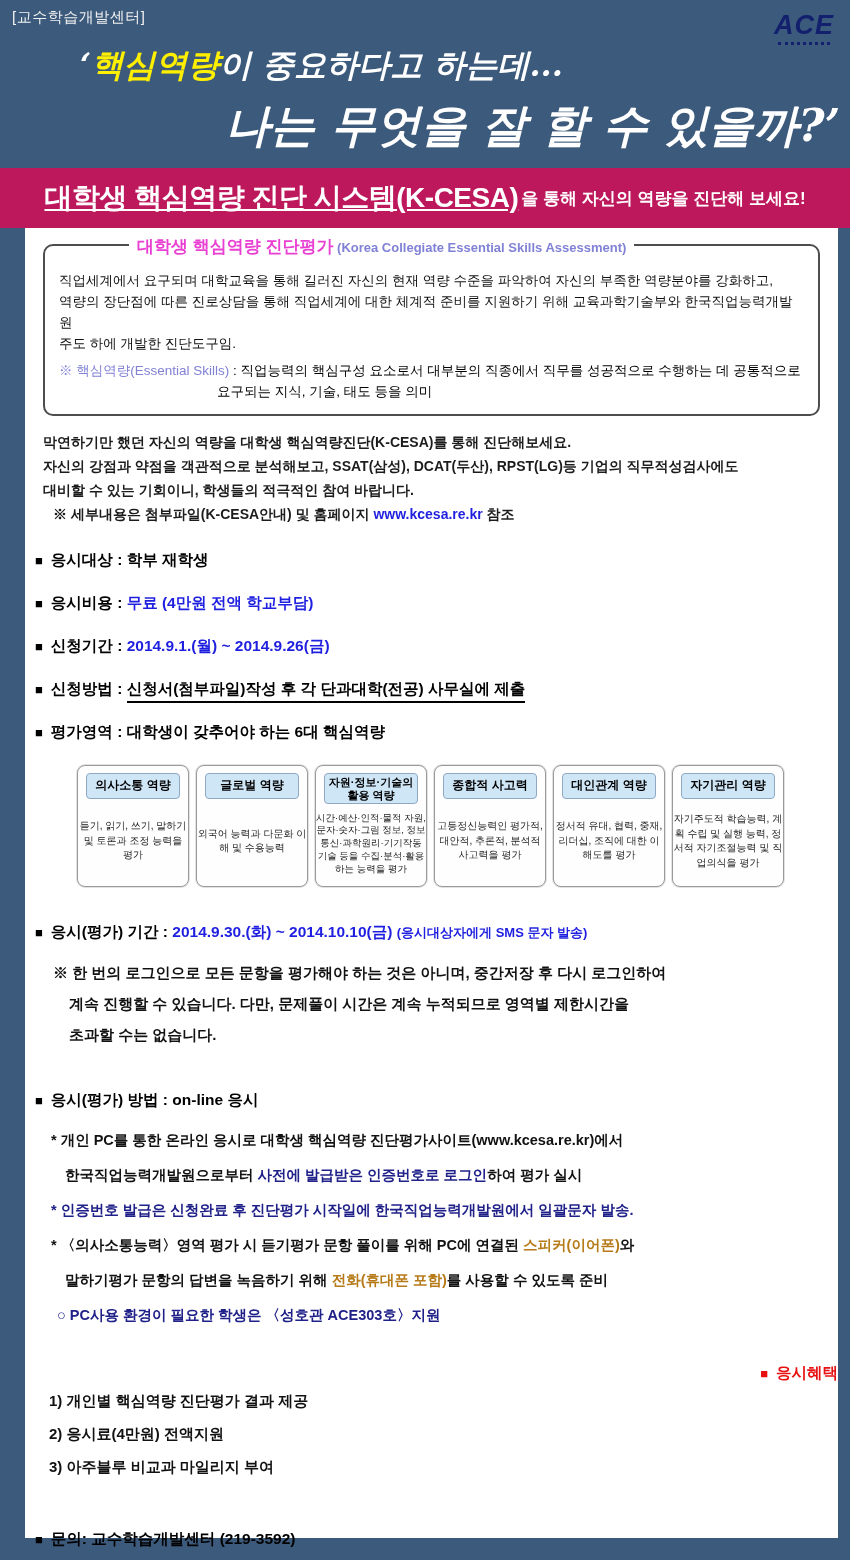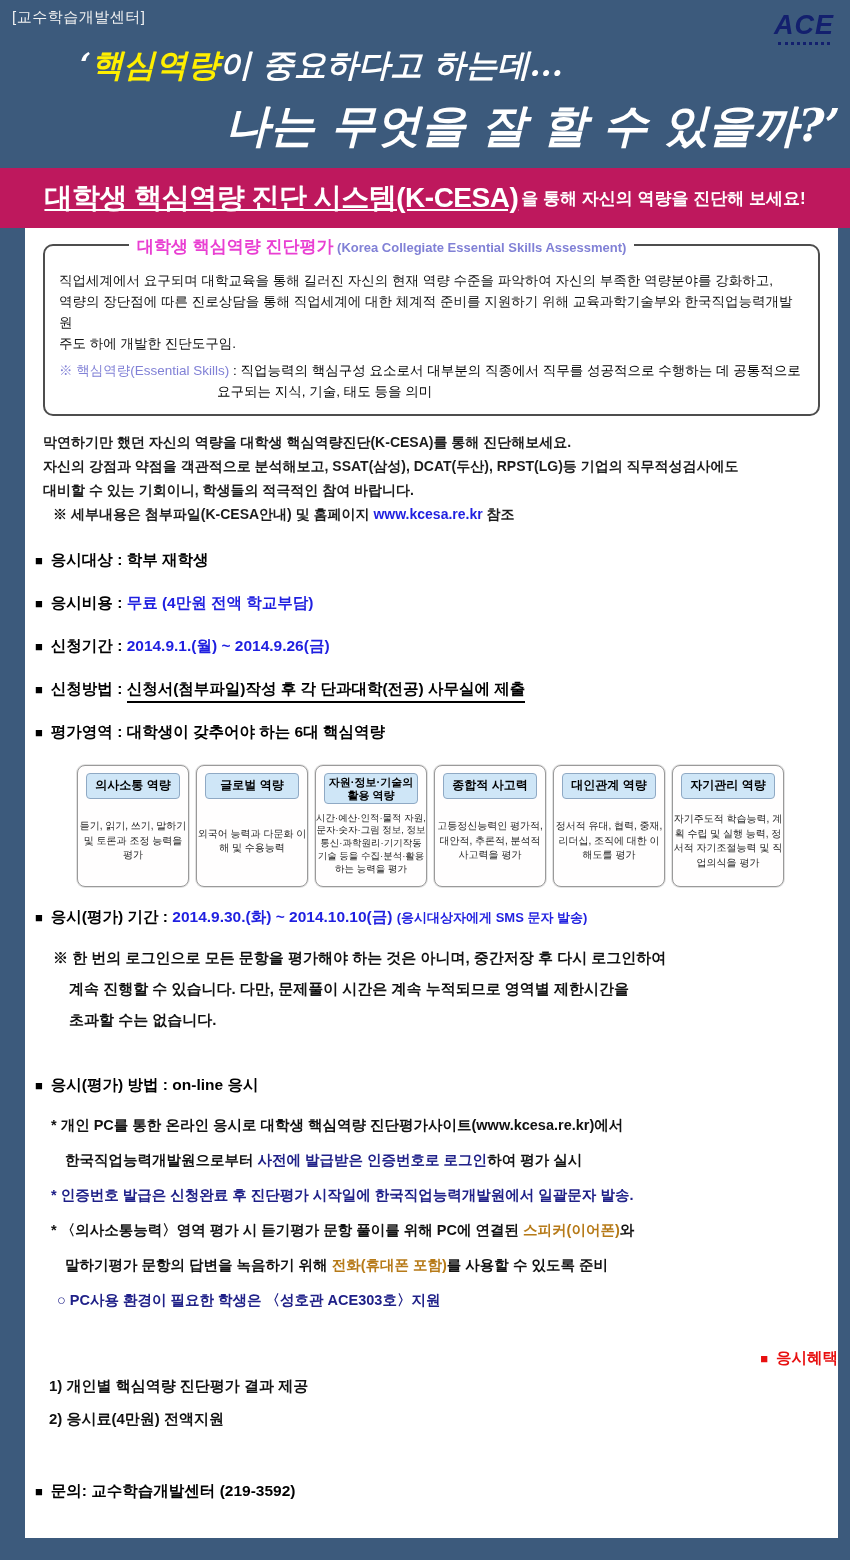--- a/index.html
+++ b/index.html
@@ -150,21 +150,21 @@
     <div class="comp-box">
       <div class="comp-head">대인관계 역량</div>
       <div class="comp-desc">정서적 유대, 협력, 중재, 리더십, 조직에 대한 이해도를 평가</div>
     </div>
     <div class="comp-box">
       <div class="comp-head">자기관리 역량</div>
       <div class="comp-desc">자기주도적 학습능력, 계획 수립 및 실행 능력, 정서적 자기조절능력 및 직업의식을 평가</div>
     </div>
   </div>
 
-  <div class="section" style="margin-top:20px;">
+  <div class="section" style="margin-top:35px;">
     <div class="sec-line">
       <span class="sq"></span><span>응시(평가) 기간</span><span> : </span><span class="val-blue">2014.9.30.(화) ~ 2014.10.10(금) </span><span class="val-blue sms-note">(응시대상자에게 SMS 문자 발송)</span>
     </div>
     <div class="note-block">
       <div>※ 한 번의 로그인으로 모든 문항을 평가해야 하는 것은 아니며, 중간저장 후 다시 로그인하여</div>
       <div class="ind">계속 진행할 수 있습니다. 다만, 문제풀이 시간은 계속 누적되므로 영역별 제한시간을</div>
       <div class="ind">초과할 수는 없습니다.</div>
     </div>
   </div>
 
@@ -187,19 +187,20 @@
       <div class="navy circle-line">○ PC사용 환경이 필요한 학생은 〈성호관 ACE303호〉지원</div>
     </div>
   </div>
 
   <div class="section">
     <div class="benefit-title">
       <span class="sq red"></span><span>응시혜택</span>
     </div>
     <div class="benefit-item">1) 개인별 핵심역량 진단평가 결과 제공</div>
     <div class="benefit-item">2) 응시료(4만원) 전액지원</div>
+    <div class="benefit-item">3) 아주블루 비교과 마일리지 부여</div>
   </div>
 
   <div class="contact">
     <span class="sq"></span><span>문의: 교수학습개발센터 (219-3592)</span>
   </div>
 
 </div>
 
 </body></html>

